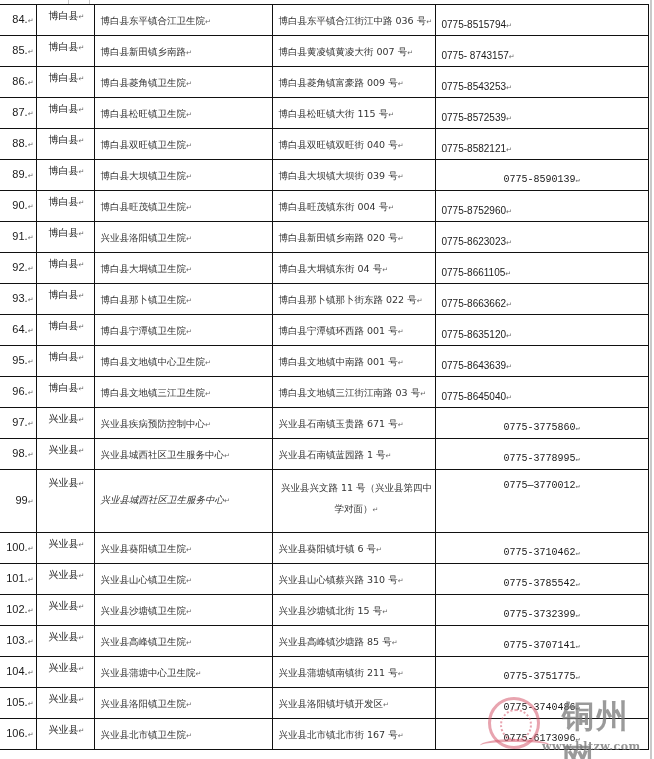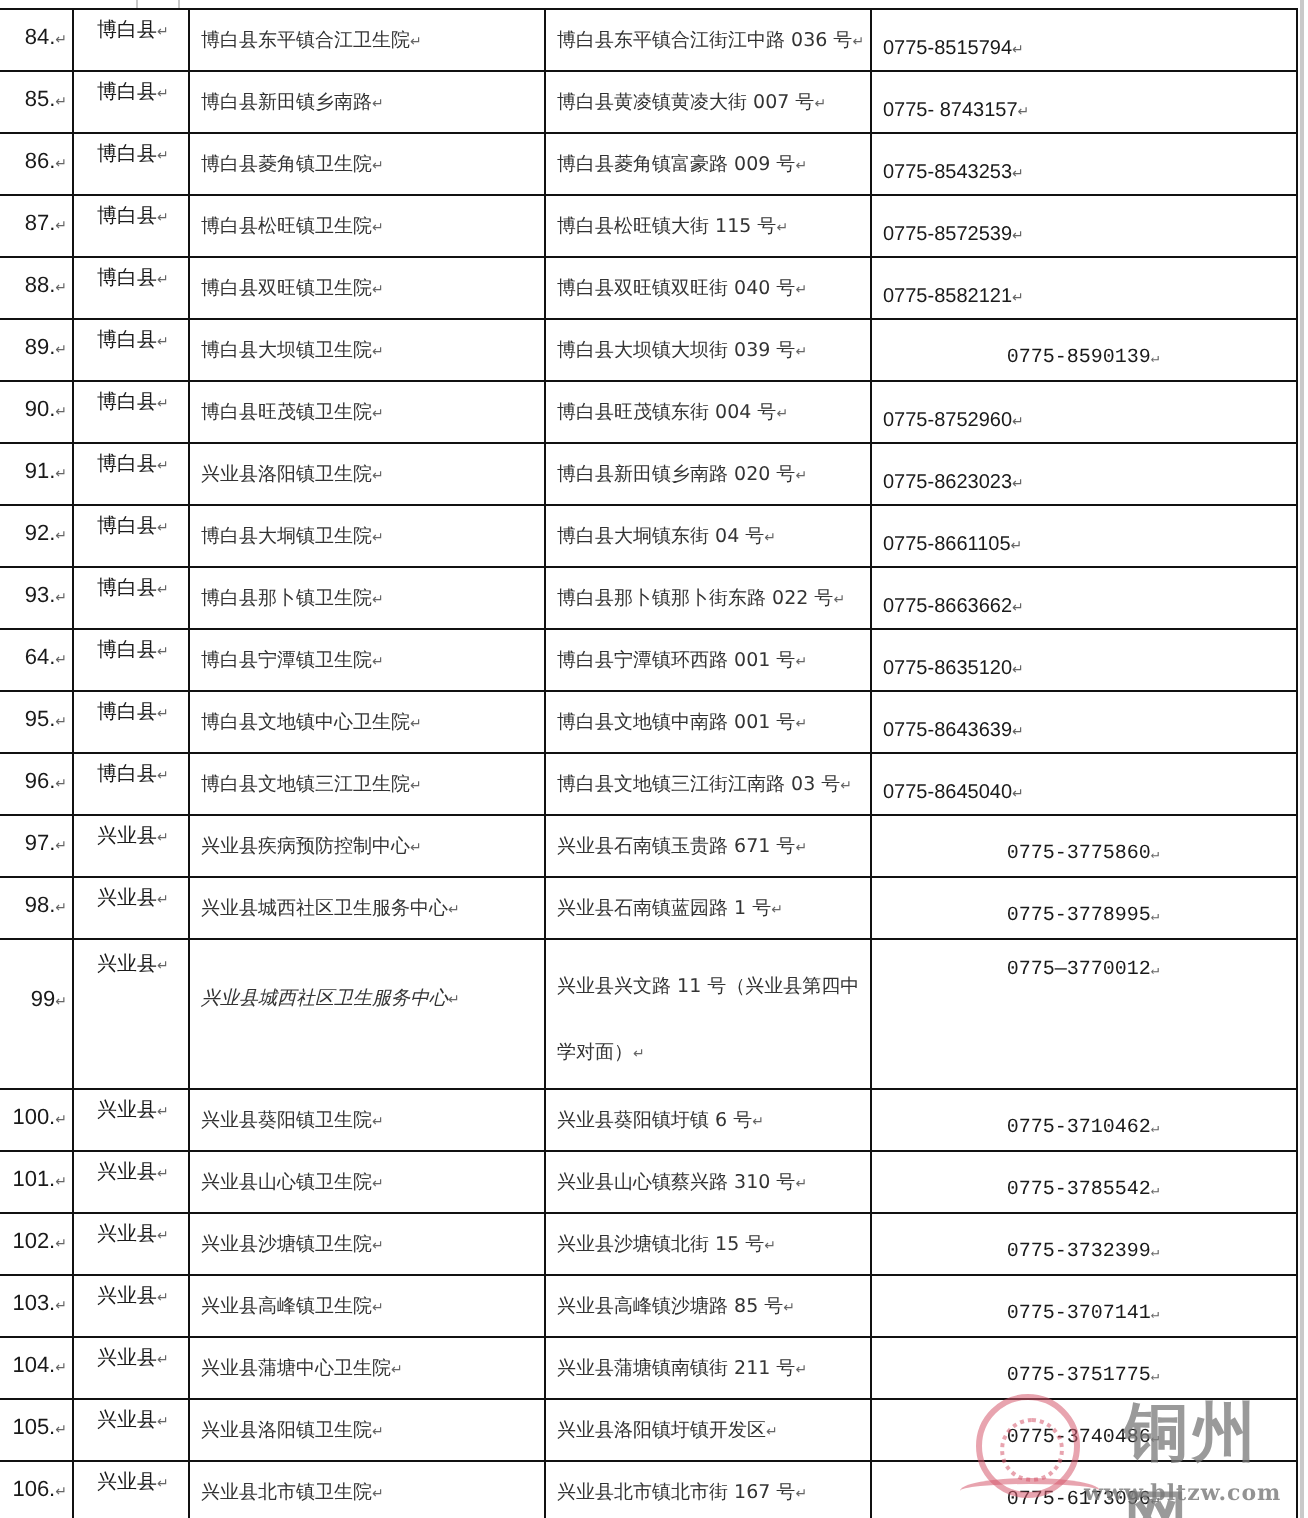--- a/index.html
+++ b/index.html
@@ -14,21 +14,21 @@
   td.c0 { border-left: none; text-align: right; padding-right: 2px; padding-top: 8px; font-family: "Liberation Sans", sans-serif; font-size: 11px; }
   td.c1 { padding-left: 12px; padding-top: 5px; font-size: 10px; }
   td.c2 { padding-left: 6px; padding-top: 10px; color: #333; }
   td.c3 { padding-left: 6px; padding-top: 10px; color: #333; }
   td.c4 { padding-left: 6px; padding-top: 14px; font-family: "Liberation Sans", sans-serif; font-size: 10px; }
   td.c4.mono { font-family: "Liberation Mono", monospace; font-size: 10px; padding-left: 0; text-align: center; }
   tr.r { height: 31px; }
   tr.tall { height: 63px; }
   tr.tall td.c1 { padding-top: 7px; }
   tr.tall td.c2 { padding-top: 24px; font-style: italic; }
-  tr.tall td.c3 { padding-top: 7px; white-space: normal; line-height: 33px; }
+  tr.tall td.c3 { padding-top: 7px; white-space: normal; line-height: 21px; text-align: center; }
   tr.tall td.c4 { padding-top: 10px; }
   tr.tall td.c0 { padding-top: 24px; }
   .mark { color: #666; font-size: 7px; }
   .watermark { position: absolute; left: 480px; top: 695px; width: 170px; height: 62px; pointer-events: none; }
   .seal { position: absolute; left: 8px; top: 2px; width: 52px; height: 52px; border-radius: 50%;
           border: 3px solid rgba(214, 90, 110, 0.55); box-sizing: border-box; }
   .seal::after { content: ""; position: absolute; left: 9px; top: 9px; width: 28px; height: 28px; border-radius: 50%;
                  border: 2px dotted rgba(214, 90, 110, 0.55); }
   .ribbon { position: absolute; left: 0; top: 44px; width: 70px; height: 10px; border-radius: 50%;
             border-top: 3px solid rgba(214, 90, 110, 0.55); }

